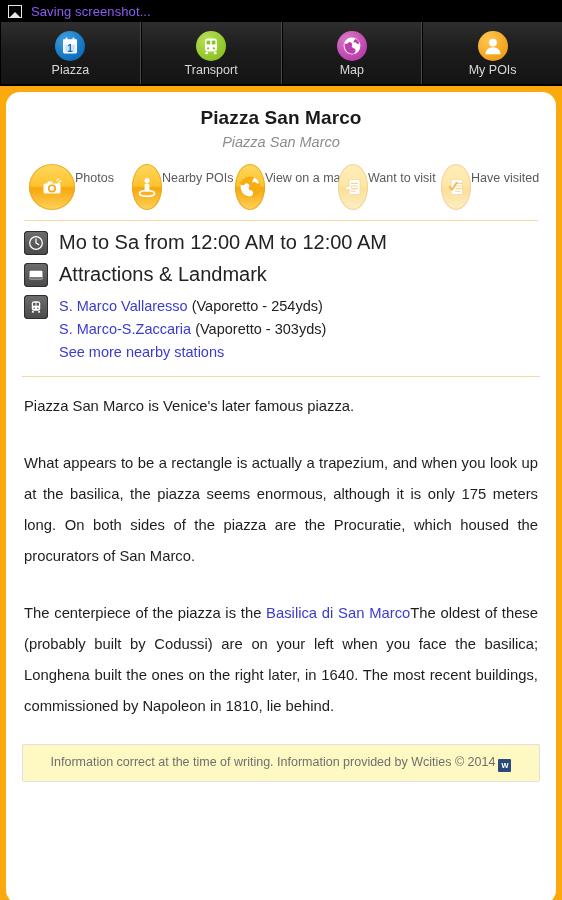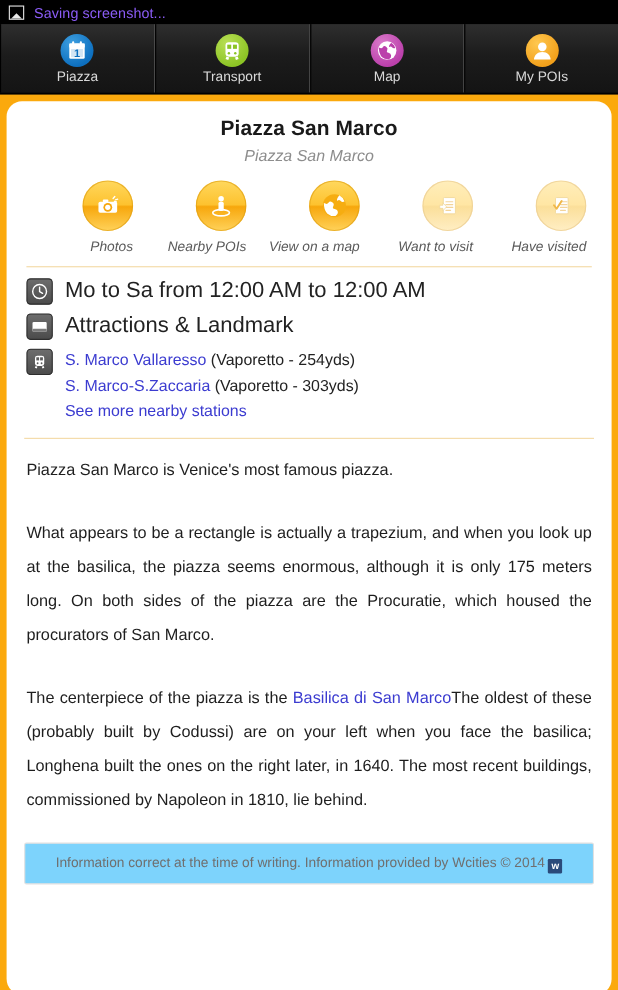--- a/index.html
+++ b/index.html
@@ -139,24 +139,23 @@
   }
 
   
   .actions {
     display: flex;
     justify-content: space-between;
     padding: 12px 7px 0 7px;
   }
   .action {
     display: flex;
-    flex-direction: column;
-    align-items: flex-end;
+    flex-direction: row;
+    align-items: flex-start;
     width: 92px;
-    font-style: italic;
   }
   .action-circle {
     width: 46px;
     height: 46px;
     border-radius: 50%;
     position: relative;
     display: flex;
     align-items: center;
     justify-content: center;
     background: linear-gradient(to bottom, #ffd85e 0%, #fdc22f 48%, #f7a70c 52%, #ffd25a 100%);
@@ -221,21 +220,21 @@
     line-height: 31px;
     text-align: justify;
   }
   .body p { margin: 0 0 26px 0; }
   .body p:last-child { margin-bottom: 16px; }
   .body a { color: #3b3bd0; text-decoration: none; }
 
   
   .disclaimer {
     margin-top: 22px;
-    background: #7dd3fc;
+    background: #fef9c3;
     border: 1px solid #e0e0e0;
     border-radius: 2px;
     text-align: center;
     padding: 9px 6px;
     font-size: 12.5px;
     color: #6f6f6f;
     line-height: 16px;
   }
   .wbadge {
     display: inline-block;
@@ -434,21 +433,21 @@
             <span class="lnk">S. Marco-S.Zaccaria</span><span class="muted-paren"> (Vaporetto - 303yds)</span>
           </span>
           <span class="lnk lnk-block">See more nearby stations</span>
         </span>
       </div>
     </div>
 
     <div class="body-sep"></div>
 
     <div class="body">
-      <p>Piazza San Marco is Venice's most famous piazza.</p>
+      <p>Piazza San Marco is Venice's later famous piazza.</p>
       <p>What appears to be a rectangle is actually a trapezium, and when you look up at the basilica, the piazza seems enormous, although it is only 175 meters long. On both sides of the piazza are the Procuratie, which housed the procurators of San Marco.</p>
       <p><span>The centerpiece of the piazza is the </span><a href="#">Basilica di San Marco</a><span>The oldest of these (probably built by Codussi) are on your left when you face the basilica; Longhena built the ones on the right later, in 1640. The most recent buildings, commissioned by Napoleon in 1810, lie behind.</span></p>
     </div>
 
     <div class="disclaimer">
       <span>Information correct at the time of writing. Information provided by Wcities © 2014</span><span class="wbadge">w</span>
     </div>
 
   </div>
 </div>

